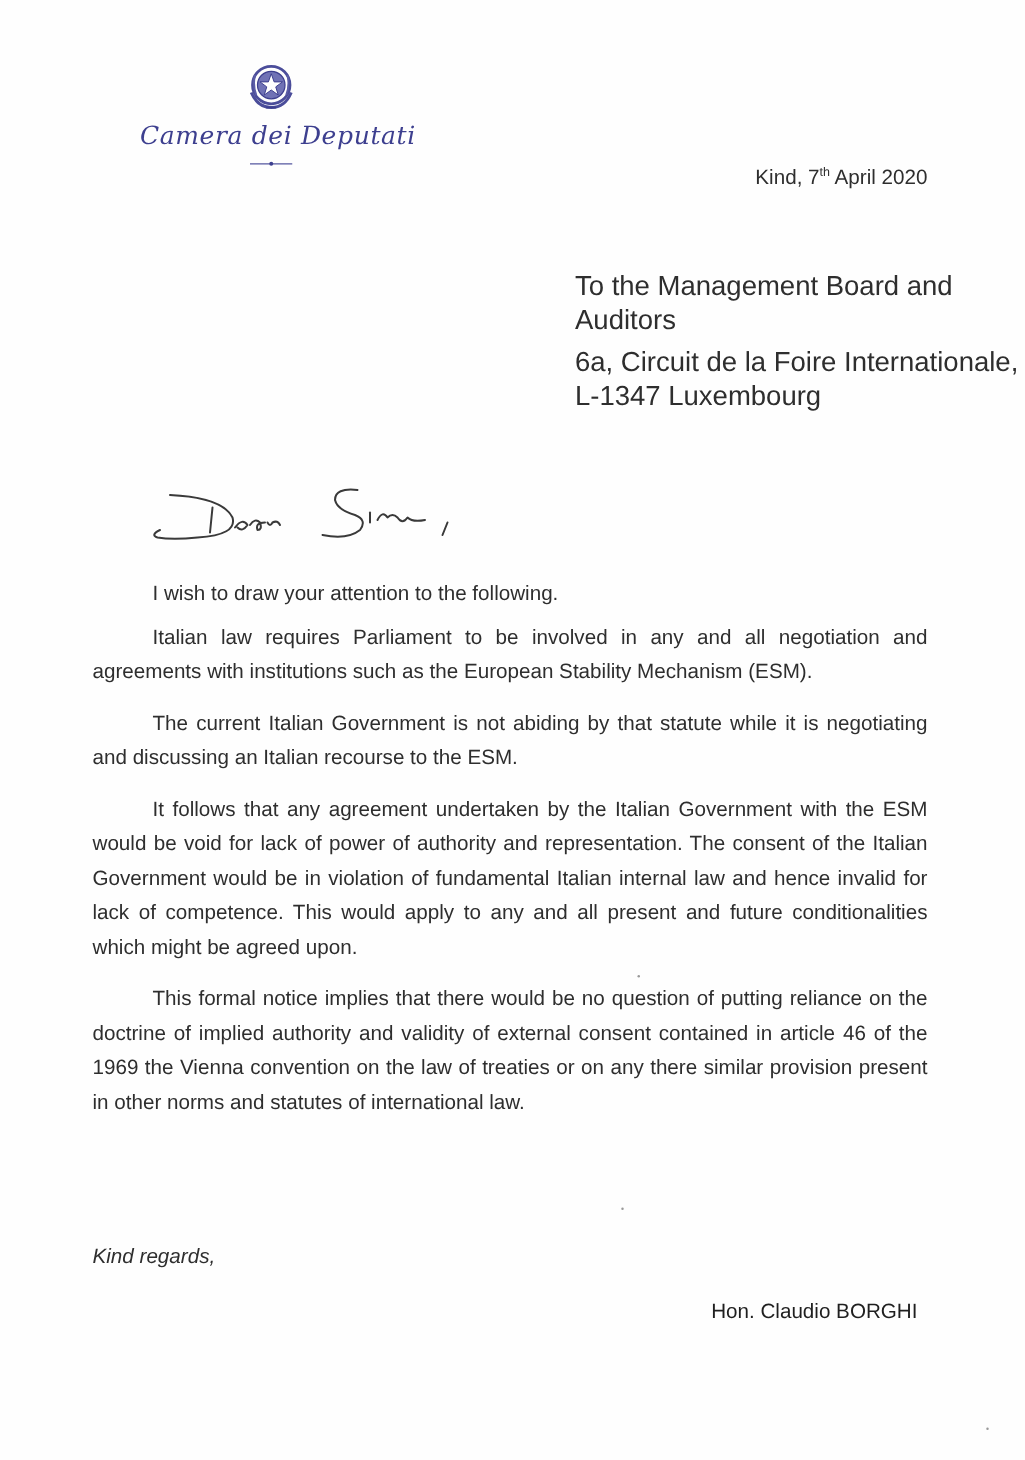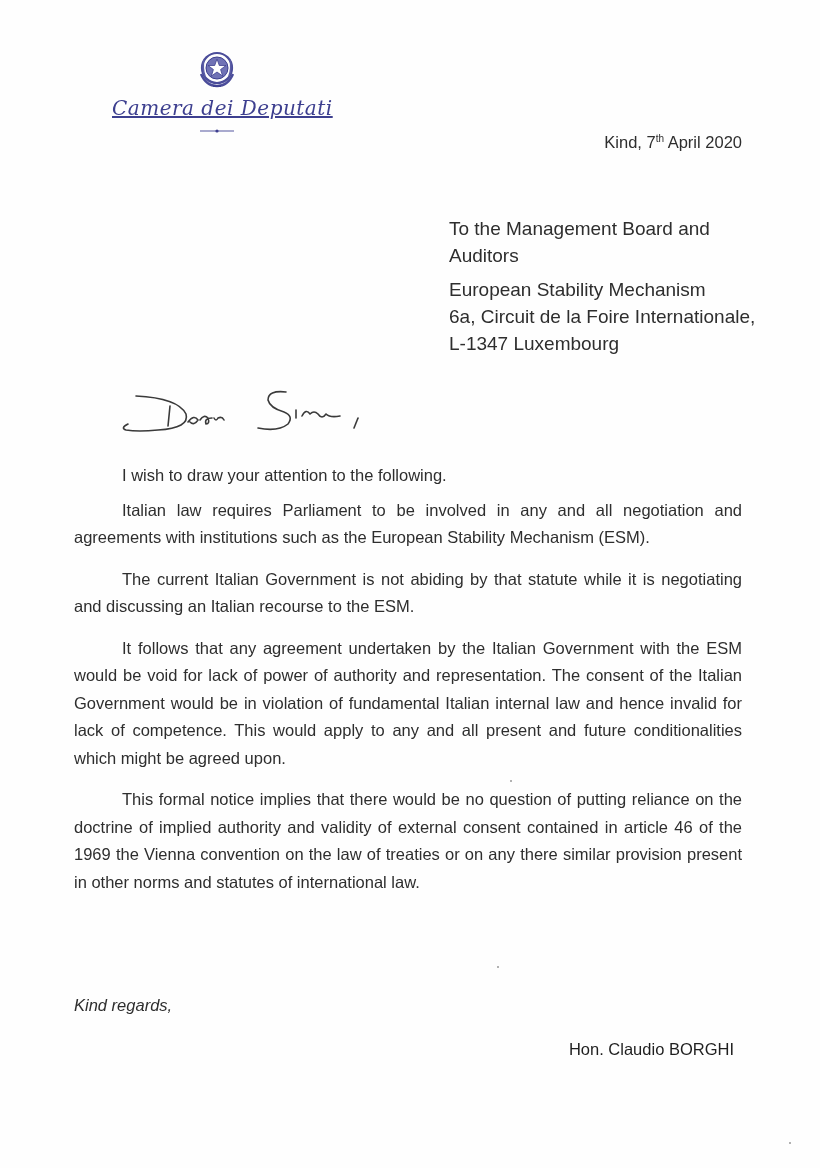--- a/index.html
+++ b/index.html
@@ -36,21 +36,20 @@
       height: 42px;
     }
     .institution {
       font-family: "DejaVu Serif", "Liberation Serif", serif;
       font-style: italic;
       font-size: 20px;
       color: #3d3f8f;
       letter-spacing: 0.5px;
       margin-top: 6px;
       white-space: nowrap;
-      text-decoration: underline;
     }
     .ornament {
       display: block;
       margin: 8px auto 0 auto;
       width: 34px;
       height: 6px;
     }
     
     .date {
       position: absolute;
@@ -61,23 +60,23 @@
       white-space: nowrap;
     }
     .date sup {
       font-size: 10px;
       vertical-align: 6px;
       line-height: 0;
     }
     
     .address {
       position: absolute;
-      left: 449px;
+      left: 460px;
       top: 215px;
-      font-size: 19px;
+      font-size: 22px;
       line-height: 27px;
       color: #2e2e2e;
     }
     .address .block { margin-bottom: 7px; }
     .address .line { display: block; white-space: nowrap; }
     
     .salutation {
       position: absolute;
       left: 118px;
       top: 384px;
@@ -148,21 +147,20 @@
   <div class="date">
     <span>Kind, </span><span>7</span><sup>th</sup><span> April 2020</span>
   </div>
 
   <div class="address">
     <div class="block">
       <span class="line">To the Management Board and</span>
       <span class="line">Auditors</span>
     </div>
     <div class="block">
-      <span class="line">European Stability Mechanism</span>
       <span class="line">6a, Circuit de la Foire Internationale,</span>
       <span class="line">L-1347 Luxembourg</span>
     </div>
   </div>
 
   <svg class="salutation" viewBox="0 0 260 60">
     <title>Dear Sirs,</title>
     <g fill="none" stroke="#3a3a3a" stroke-width="1.6" stroke-linecap="round" stroke-linejoin="round">
 
       <path d="M18 12 Q60 14 68 30 Q72 44 40 46 Q20 48 8 46 Q2 44 10 40"></path>

